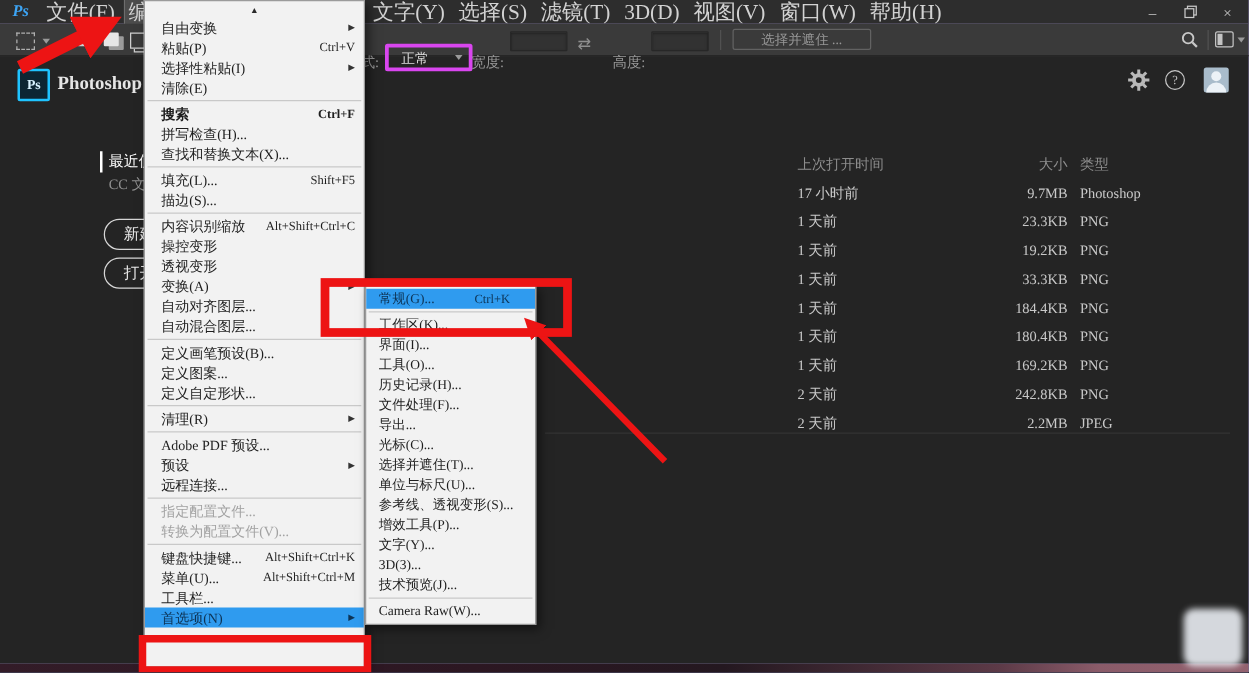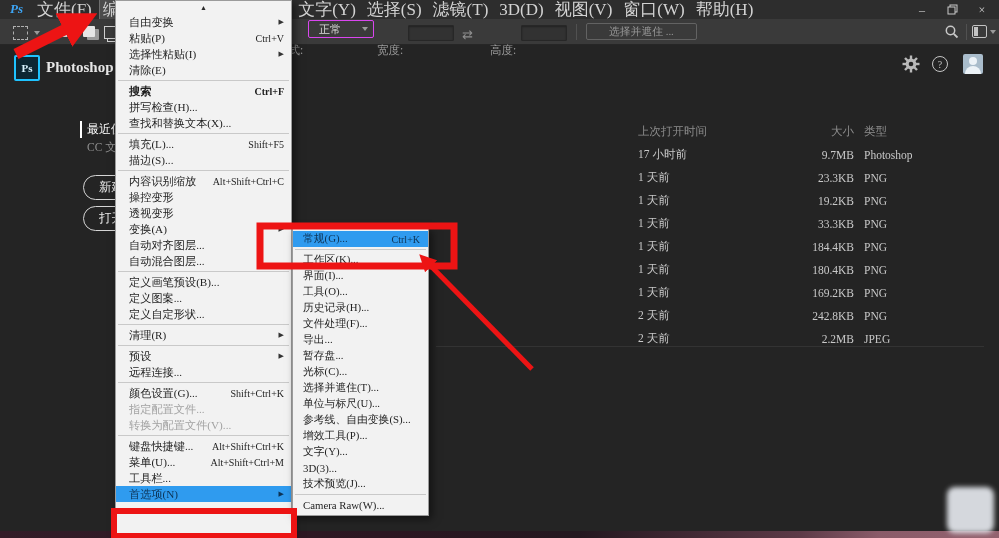--- a/index.html
+++ b/index.html
@@ -21,21 +21,21 @@
   .ob-abs{position:absolute;}
   #marquee-icon{left:13px;top:7px;width:13px;height:12px;border:1px dashed #b0b0b0;}
   .caret{width:0;height:0;border-left:3.5px solid transparent;border-right:3.5px solid transparent;border-top:4px solid #9a9a9a;}
   #marquee-caret{left:34px;top:12px;}
   .sel-ico{top:7px;width:12px;height:11px;}
   #sel-new{left:62px;background:#cfcfcf;border-radius:1px;}
   #sel-add{left:83px;background:#e6e6e6;border-radius:1px;box-shadow:4px 3px 0 0 #9b9b9b;}
   #sel-sub{left:104px;border:1px solid #cfcfcf;box-shadow:3px 3px 0 -1px #3a3a3a,3px 3px 0 0 #cfcfcf;}
   .ob-label{color:#999;font-size:11.5px;top:15px;transform:translateY(-50%);white-space:nowrap;}
   #style-label{left:277px;top:31px;}
-  #style-dd{left:308px;top:1px;width:64px;height:16px;border:1px solid #d946ef;border-radius:2px;display:flex;align-items:center;}
+  #style-dd{left:308px;top:16px;width:64px;height:16px;border:3px solid #d946ef;border-radius:2px;display:flex;align-items:center;}
   #style-dd .val{color:#dcdcdc;font-size:11px;margin-left:10px;flex:1;}
   #style-dd .caret{margin-right:5px;}
   #width-label{left:377px;top:31px;}
   .ob-input{top:6px;width:44px;height:14px;background:#323232;border:1px solid #272727;border-radius:1px;box-shadow:inset 0 1px 2px rgba(0,0,0,.35);}
   #width-input{left:408px;}
   #swap-icon{left:462px;top:9px;color:#8f8f8f;font-size:13px;line-height:1;}
   #height-label{left:490px;top:31px;}
   #height-input{left:521px;}
   .ob-div{top:5px;width:1px;height:16px;background:#515151;}
   #ob-div1{left:576px;}
@@ -77,21 +77,21 @@
     background:linear-gradient(90deg,#331c28 0%,#2c1722 38%,#241820 58%,#5c3a47 80%,#8a5b69 88%,#93626f 100%);}
   #white-blob{position:absolute;left:947px;top:487px;width:47px;height:46px;background:rgba(233,236,242,.9);
               border-radius:8px;filter:blur(2.5px);z-index:5;}
 
   
   .menu-panel{position:absolute;background:#f2f2f2;border:1px solid #9b9b9b;box-shadow:3px 3px 8px rgba(0,0,0,.5);
               z-index:10;box-sizing:border-box;}
   #edit-menu{left:115px;top:0;width:177px;height:534px;padding-top:1px;}
   #pref-submenu{left:292px;top:228px;width:137px;padding:2px 0;}
   .mi{height:16px;display:flex;align-items:center;padding:0 7px 0 13px;font-size:11.2px;color:#1e1e1e;white-space:nowrap;}
-  #pref-submenu .mi{padding:0 8px 0 10px;font-size:10.8px;}
+  #pref-submenu .mi{padding:0 20px 0 10px;font-size:10.8px;}
   .mi-label{flex:1 1 auto;}
   .mi-shortcut{font-size:10px;margin-left:6px;}
   .mi-arrow{font-size:7px;margin-left:5px;color:#333;}
   .mi.hl{background:#2f9bef;color:#0d3355;}
   .mi.hl .mi-arrow{color:#0d3355;}
   .mi.disabled{color:#a2a2a2;}
   .mi.bold{font-weight:bold;}
   .sep{height:1px;background:#c9c9c9;margin:2px 2px;}
   .mi-scroll{height:12px;display:flex;align-items:center;justify-content:center;font-size:7px;color:#2a2a2a;}
 
@@ -315,31 +315,30 @@
       <div class="mi">
         <span class="mi-label">定义自定形状...</span>
       </div>
       <div class="sep"></div>
       <div class="mi">
         <span class="mi-label">清理(R)</span>
         <span class="mi-arrow">▶</span>
       </div>
       <div class="sep"></div>
       <div class="mi">
+        <span class="mi-label">Adobe PDF 预设...</span>
+      </div>
+      <div class="mi">
         <span class="mi-label">预设</span>
         <span class="mi-arrow">▶</span>
       </div>
       <div class="mi">
         <span class="mi-label">远程连接...</span>
       </div>
       <div class="sep"></div>
-      <div class="mi">
-        <span class="mi-label">颜色设置(G)...</span>
-        <span class="mi-shortcut">Shift+Ctrl+K</span>
-      </div>
       <div class="mi disabled">
         <span class="mi-label">指定配置文件...</span>
       </div>
       <div class="mi disabled">
         <span class="mi-label">转换为配置文件(V)...</span>
       </div>
       <div class="sep"></div>
       <div class="mi">
         <span class="mi-label">键盘快捷键...</span>
         <span class="mi-shortcut">Alt+Shift+Ctrl+K</span>
@@ -375,33 +374,30 @@
       <div class="mi">
         <span class="mi-label">历史记录(H)...</span>
       </div>
       <div class="mi">
         <span class="mi-label">文件处理(F)...</span>
       </div>
       <div class="mi">
         <span class="mi-label">导出...</span>
       </div>
       <div class="mi">
-        <span class="mi-label">暂存盘...</span>
-      </div>
-      <div class="mi">
         <span class="mi-label">光标(C)...</span>
       </div>
       <div class="mi">
         <span class="mi-label">选择并遮住(T)...</span>
       </div>
       <div class="mi">
         <span class="mi-label">单位与标尺(U)...</span>
       </div>
       <div class="mi">
-        <span class="mi-label">参考线、自由变换(S)...</span>
+        <span class="mi-label">参考线、透视变形(S)...</span>
       </div>
       <div class="mi">
         <span class="mi-label">增效工具(P)...</span>
       </div>
       <div class="mi">
         <span class="mi-label">文字(Y)...</span>
       </div>
       <div class="mi">
         <span class="mi-label">3D(3)...</span>
       </div>

